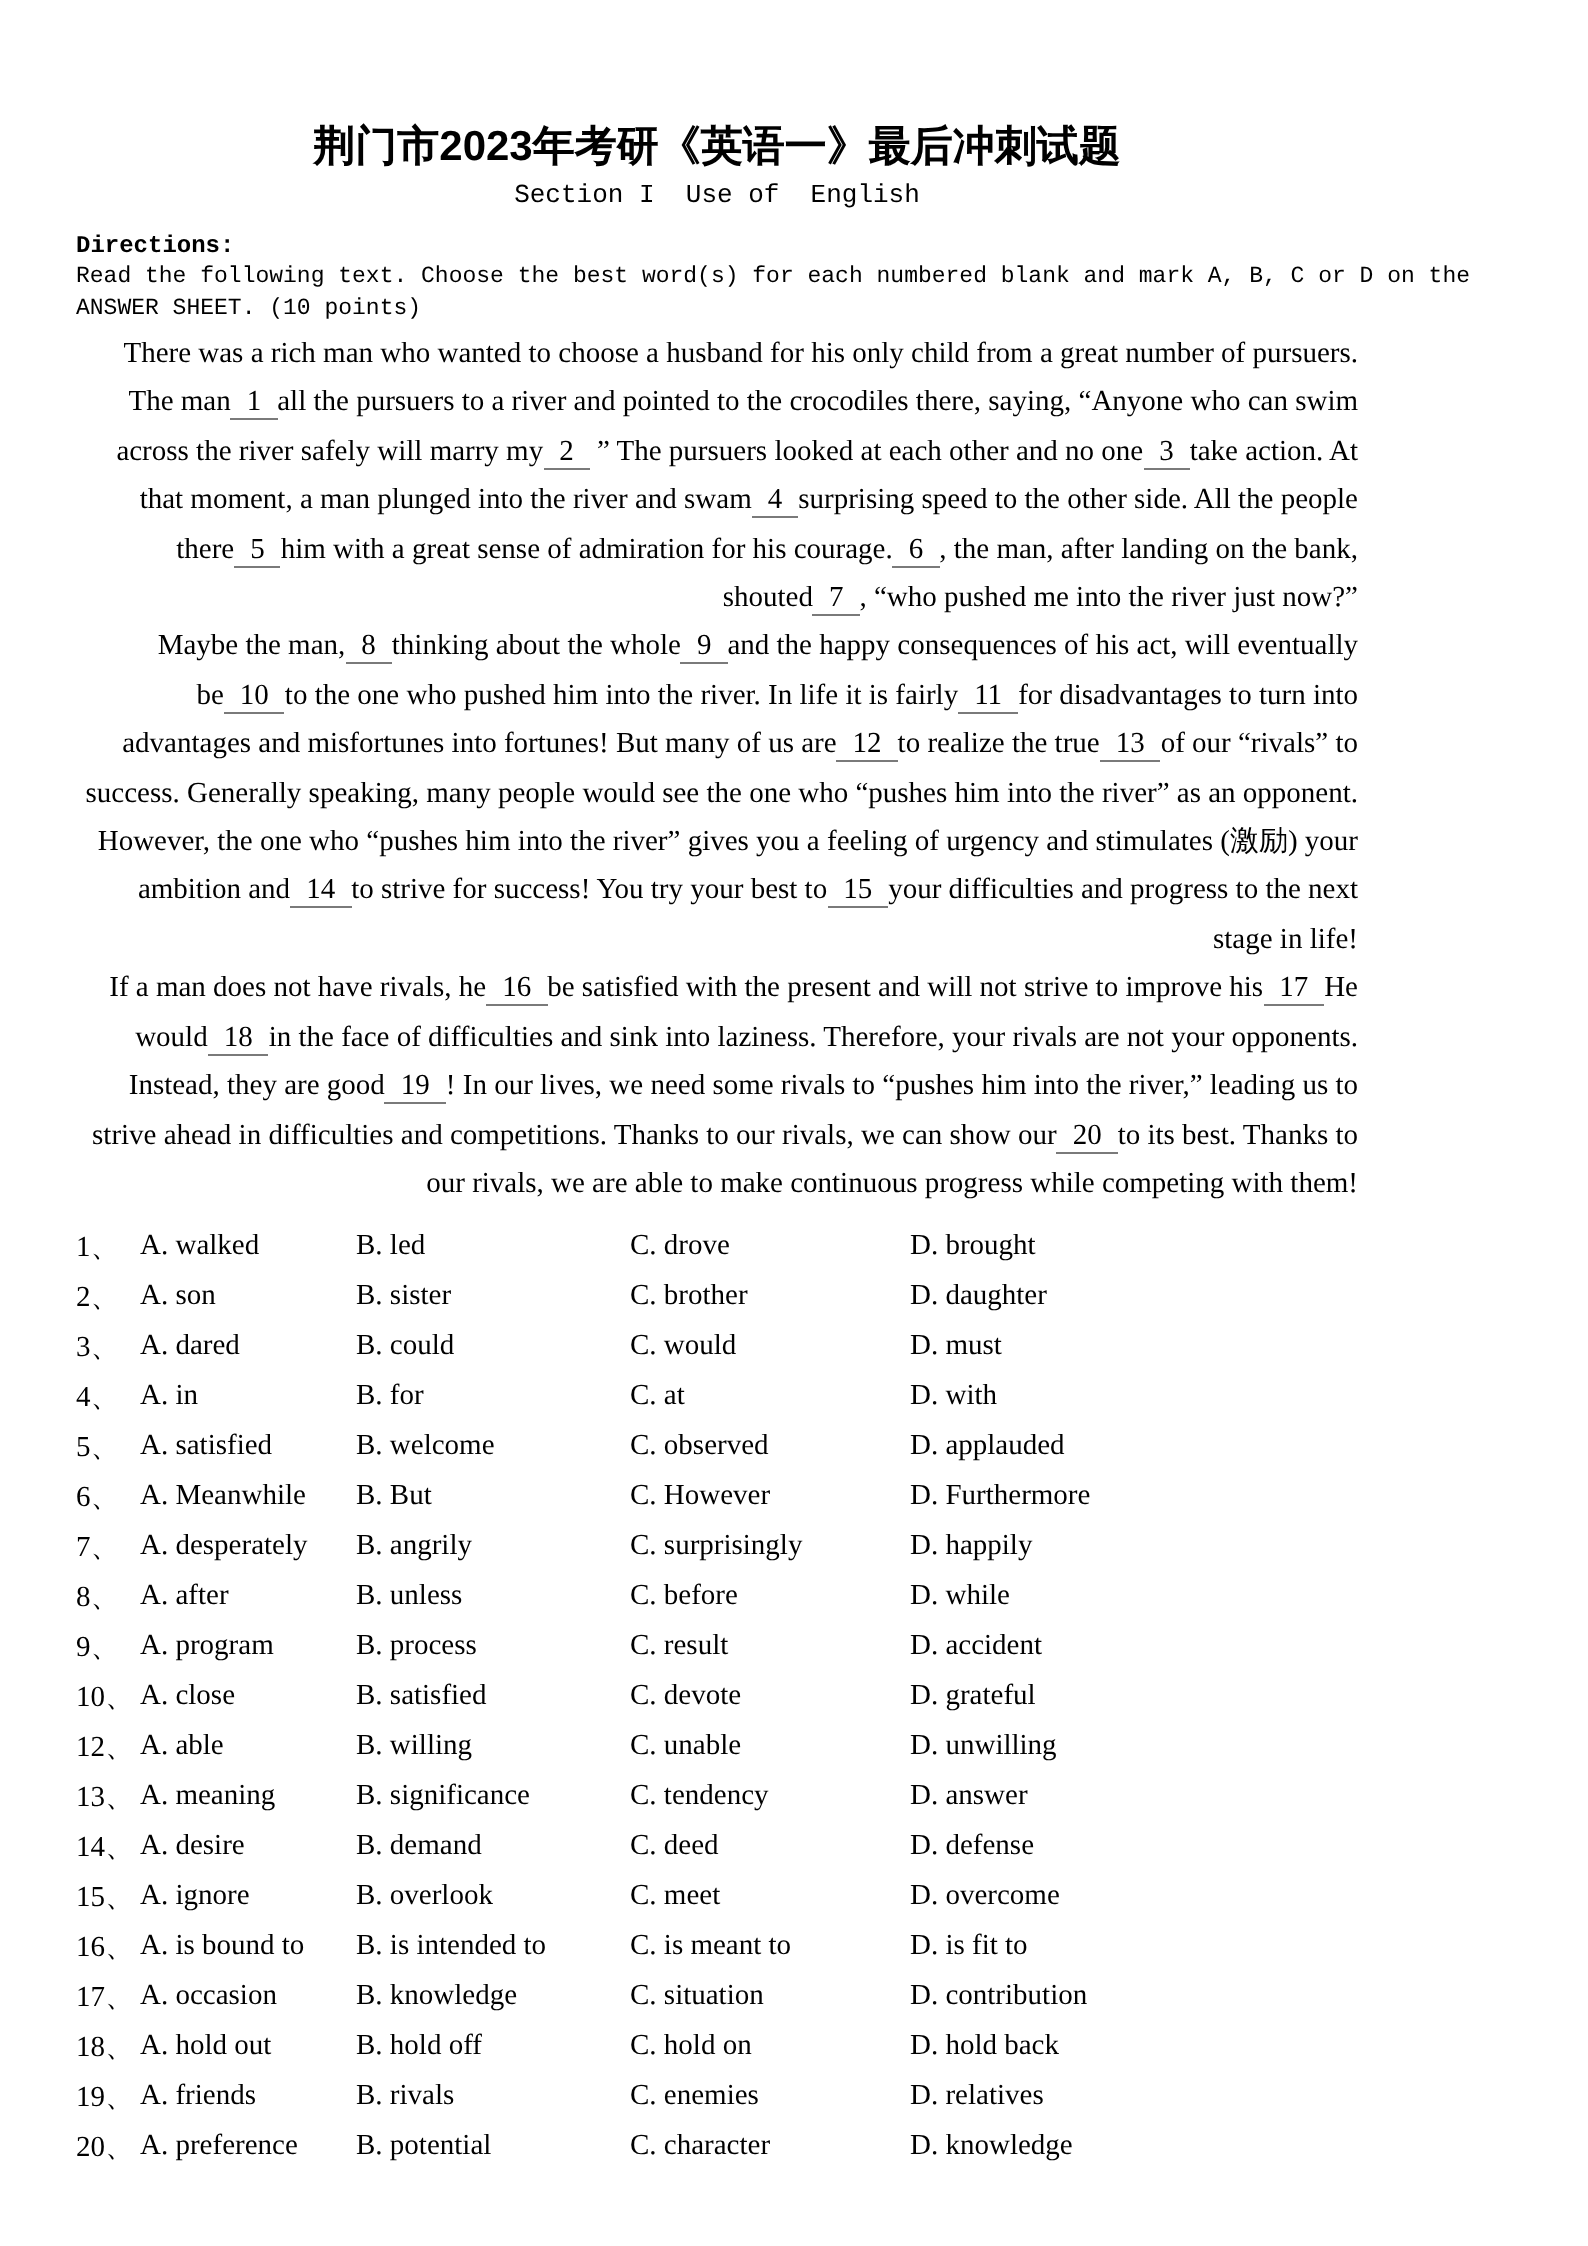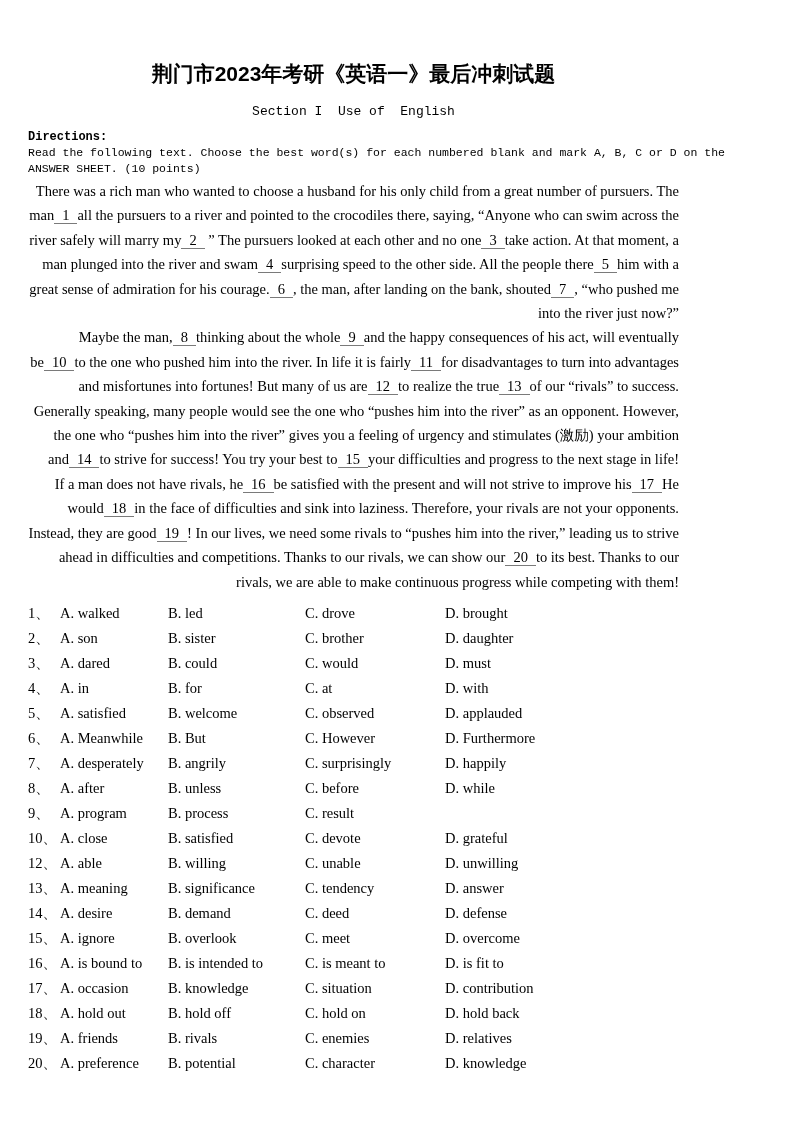--- a/index.html
+++ b/index.html
@@ -2,32 +2,32 @@
 <html><head>
 <meta charset="utf-8">
 <style>
   html, body { margin: 0; padding: 0; }
   body {
     width: 794px; height: 1123px;
     background: #ffffff; color: #000000;
     overflow: hidden;
     font-family: "Liberation Serif", serif;
   }
-  .page { box-sizing: border-box; width: 717px; height: 1123px; padding: 60px 38px 0 28px; }
+  .page { box-sizing: border-box; width: 717px; height: 1123px; padding: 60px 38px 0 38px; }
 
   .title {
     font-family: "Liberation Sans", sans-serif;
     font-weight: bold; font-size: 21px; line-height: 27px;
     text-align: center;
   }
   .subtitle {
     font-family: "Liberation Mono", monospace;
     font-size: 13px; line-height: 17px;
     text-align: center; white-space: pre;
-    margin-top: 16px;
+    margin-top: 2px;
   }
   .directions-label {
     font-family: "Liberation Mono", monospace;
     font-weight: bold; font-size: 12px; line-height: 16px;
     margin-top: 9px;
   }
   .directions-line {
     display: block;
     font-family: "Liberation Mono", monospace;
     font-size: 11.5px; line-height: 15.5px;
@@ -128,20 +128,21 @@
       <span class="q-opt">A. after</span>
       <span class="q-opt">B. unless</span>
       <span class="q-opt">C. before</span>
       <span class="q-opt">D. while</span>
     </div>
     <div class="q-row">
       <span class="q-num">9、</span>
       <span class="q-opt">A. program</span>
       <span class="q-opt">B. process</span>
       <span class="q-opt">C. result</span>
+      <span class="q-opt">D. accident</span>
     </div>
     <div class="q-row">
       <span class="q-num">10、</span>
       <span class="q-opt">A. close</span>
       <span class="q-opt">B. satisfied</span>
       <span class="q-opt">C. devote</span>
       <span class="q-opt">D. grateful</span>
     </div>
     <div class="q-row">
       <span class="q-num">12、</span>

